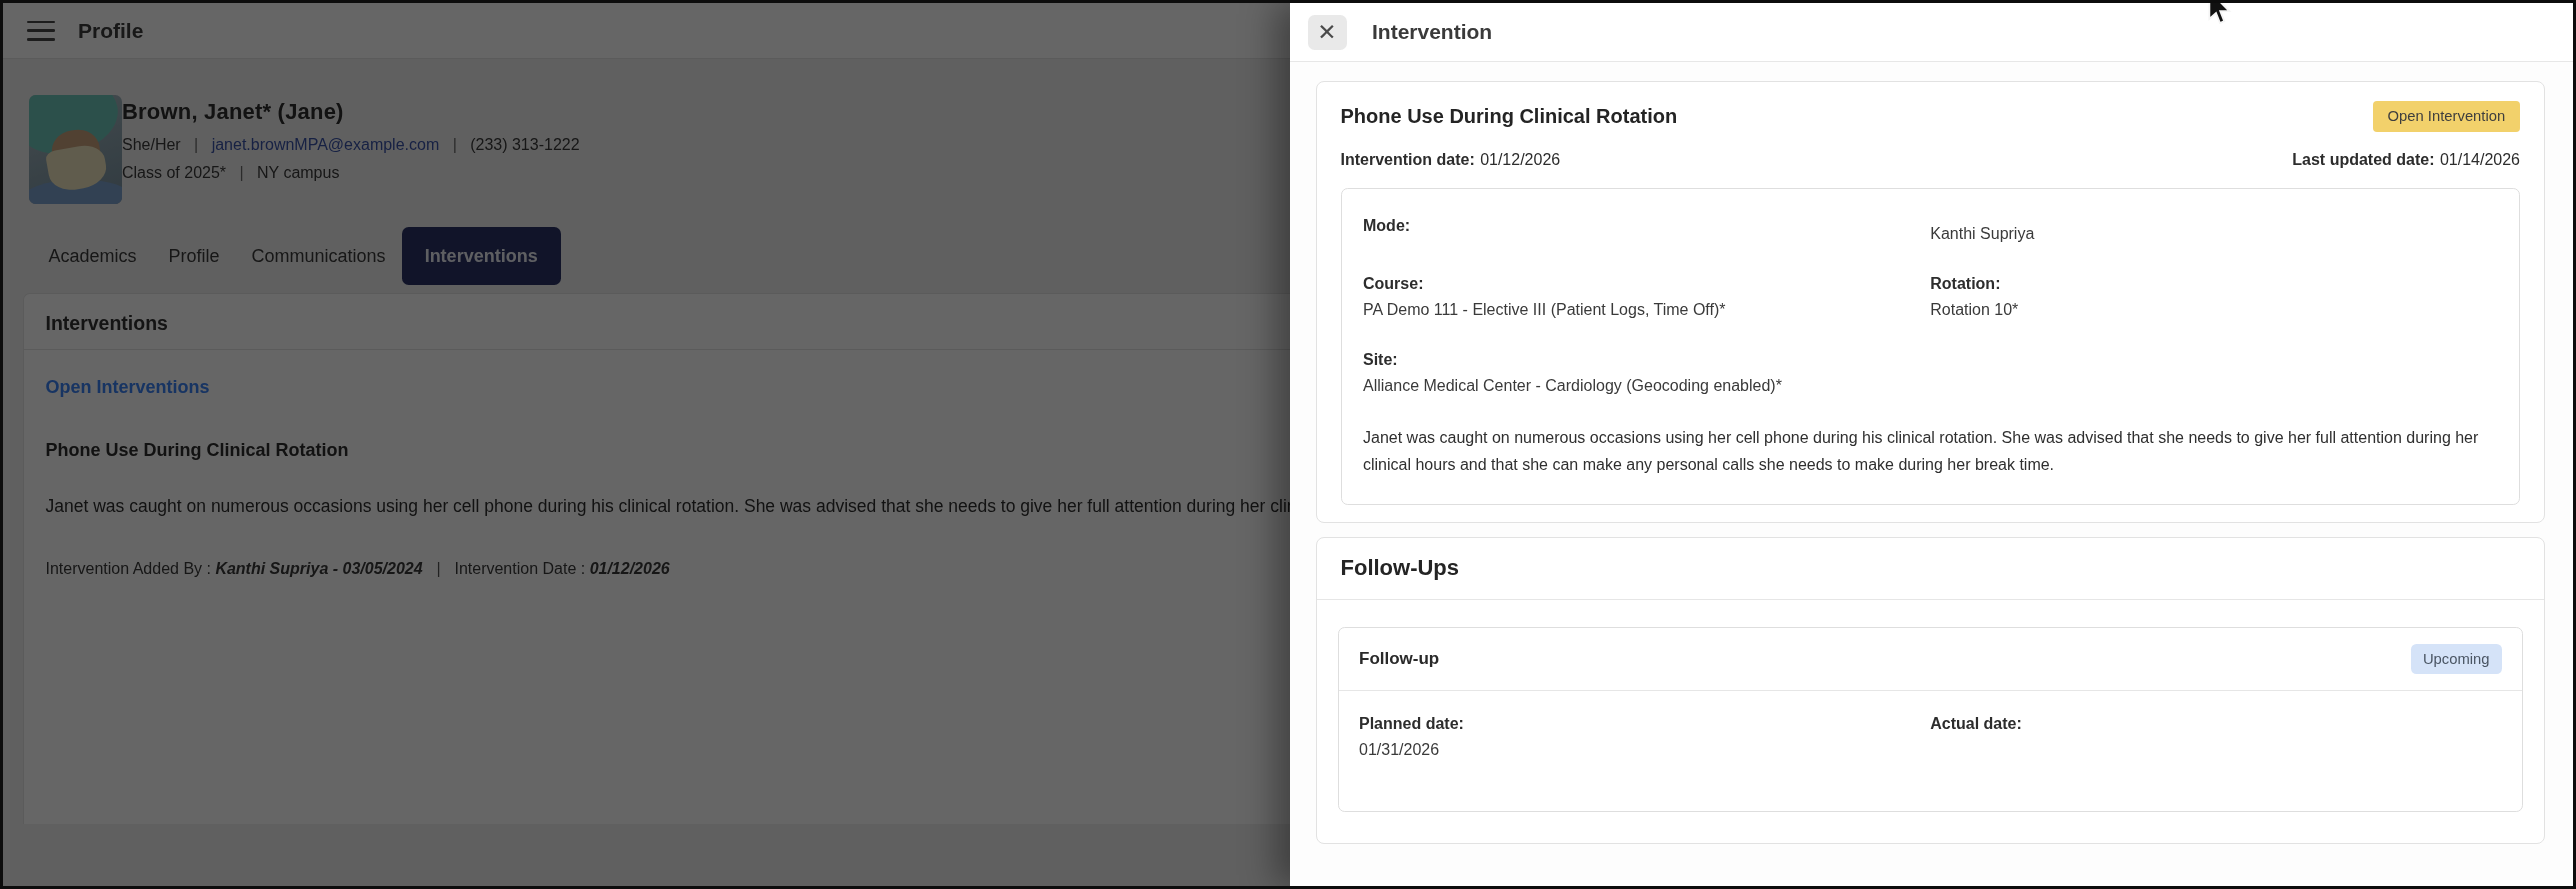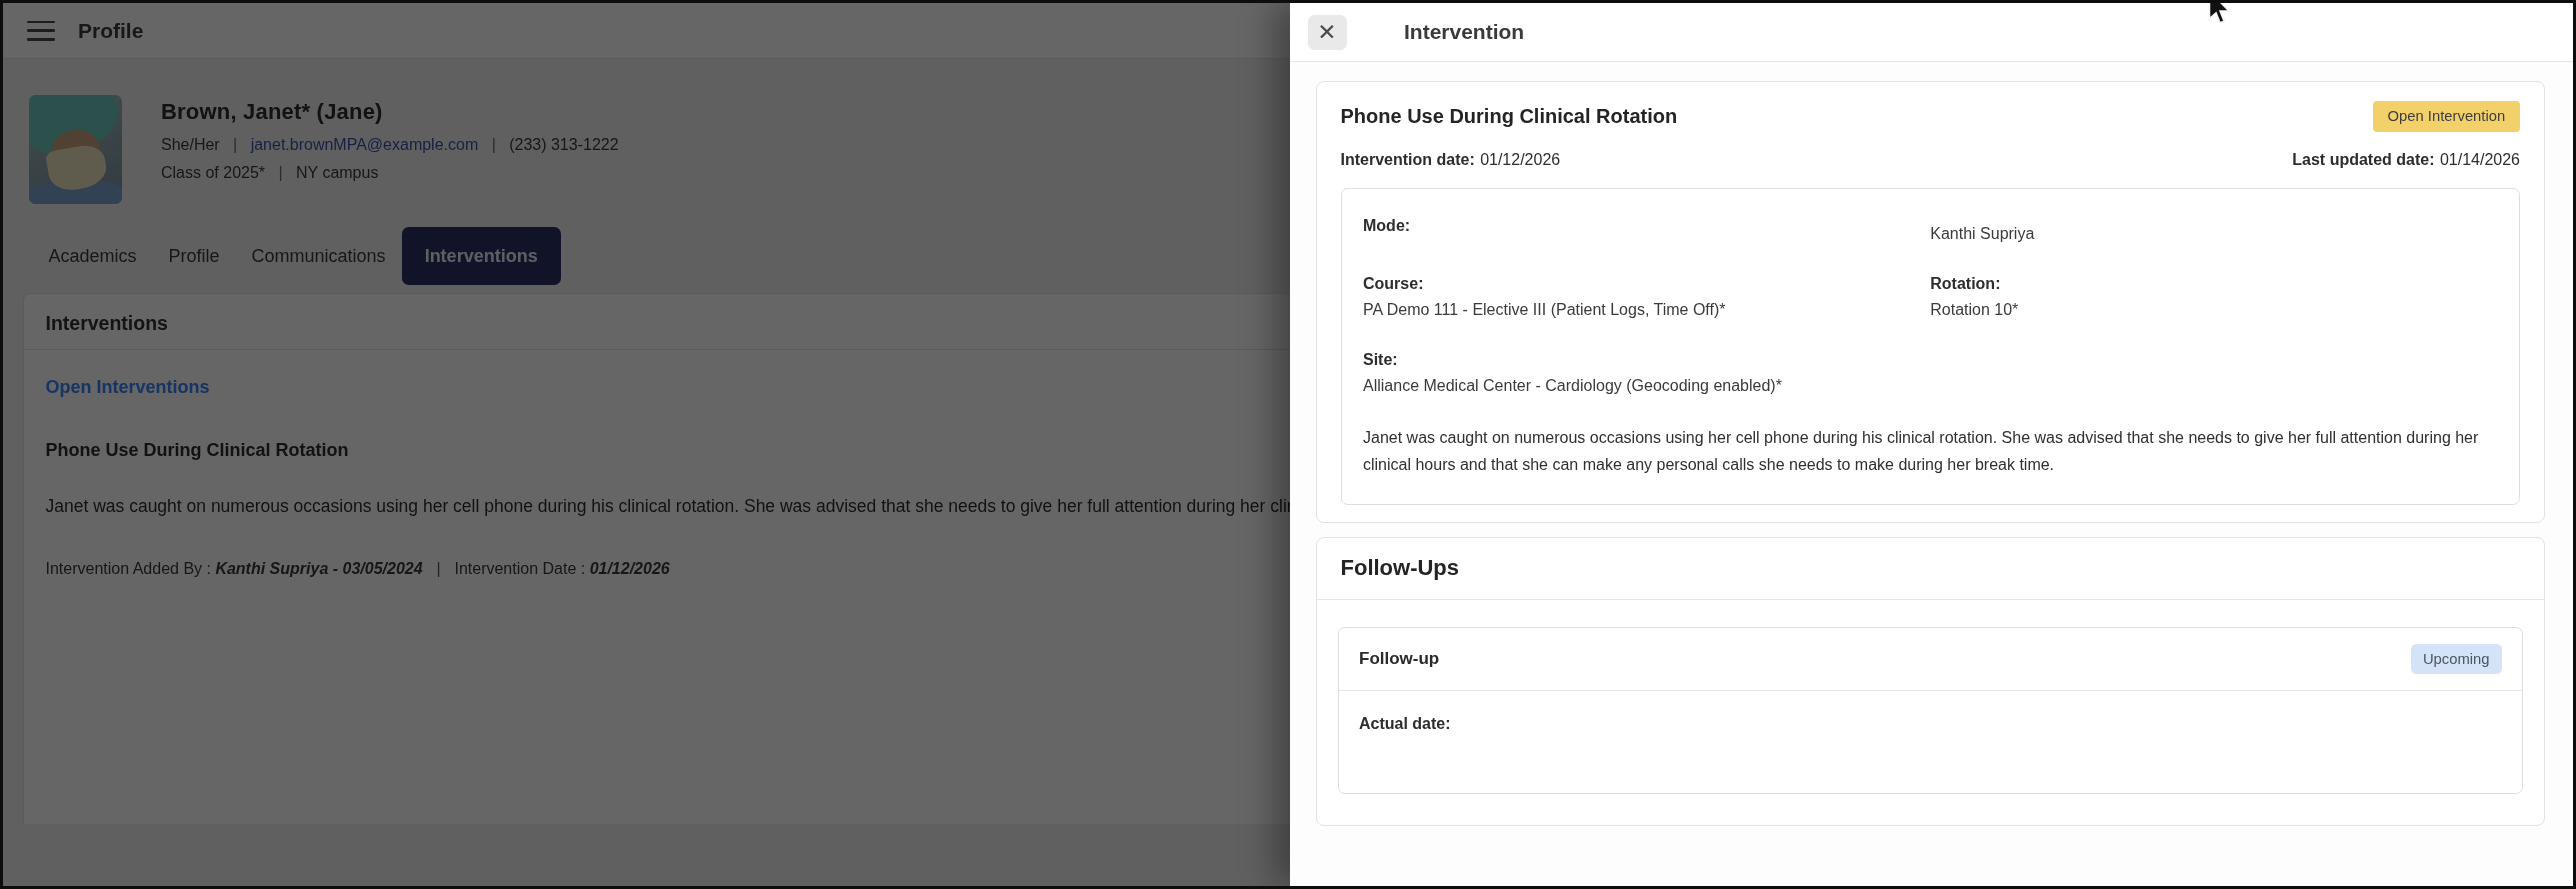--- a/index.html
+++ b/index.html
@@ -12,21 +12,21 @@
   
   .app { position:absolute; inset:0; z-index:1; }
   .app-header {
     height:56px; background:#ffffff; border-bottom:1.3px solid #e3e3e3;
     display:flex; align-items:center; gap:23px; padding:0 24px;
   }
   .hamburger { width:28px; height:20px; display:flex; flex-direction:column; justify-content:space-between; cursor:pointer; }
   .hamburger span { display:block; height:2.7px; border-radius:1.3px; background:#4a4a4a; }
   .app-title { font-size:21px; font-weight:700; color:#3c3c3c; }
 
-  .profile-head { display:flex; gap:39px; padding:36px 0 0 26px; }
+  .profile-head { display:flex; padding:36px 0 0 26px; }
   .photo {
     position:relative; width:93px; height:109px; border-radius:6.7px; overflow:hidden;
     background:linear-gradient(160deg,#aebfc6 0%,#8fa6b1 55%,#7b93a3 100%);
   }
   .photo .cap { position:absolute; left:-12px; top:-17.5px; width:101px; height:74px; background:#6fc9bb; border-radius:50% 60% 55% 50%; transform:rotate(-12deg); }
   .photo .face { position:absolute; left:23px; top:35px; width:48px; height:43px; background:#caa27e; border-radius:46%; transform:rotate(-8deg); }
   .photo .mask { position:absolute; left:19px; top:52px; width:58px; height:42px; background:#efe6c0; border-radius:18% 40% 45% 45%; transform:rotate(-10deg); }
   .photo .scrubs { position:absolute; left:-6.7px; bottom:-14.8px; width:107px; height:39px; background:#7ea3cf; border-radius:50% 40% 0 0; }
 
   .student-info { padding-top:4px; }
@@ -57,21 +57,21 @@
     position:absolute; top:0; bottom:0; right:0; left:1287px; z-index:10;
     background:#ffffff; box-shadow:-14.8px 0 32px rgba(0,0,0,0.35);
     display:flex; flex-direction:column;
   }
   .panel-header { height:59px; flex:0 0 59px; display:flex; align-items:center; gap:25.5px; padding:0 17.5px; border-bottom:1.3px solid #e7e7e7; }
   .close-btn {
     width:39px; height:35px; background:#e9e9e9; border:none; border-radius:6.7px;
     font-size:23px; line-height:1; color:#4a4a4a; display:flex; align-items:center; justify-content:center; cursor:pointer;
     font-family:"Liberation Sans", sans-serif;
   }
-  .panel-title { font-size:21px; font-weight:600; color:#3a3a3a;margin-left:32px; }
+  .panel-title { font-size:21px; font-weight:600; color:#3a3a3a; }
   .panel-body { flex:1; background:#fdfdfd; padding:19px 28px 0 25.5px; overflow:hidden; }
 
   .pcard { background:#fff; border:0.7px solid #e2e2e2; border-radius:8px; }
   .pcard.first { padding:19px 24px 17.5px 24px; }
   .pcard-toprow { display:flex; justify-content:space-between; align-items:center; }
   .int-title { font-size:20px; font-weight:700; color:#242424; }
   .badge-yellow { background:#f2d16b; color:#3e3e3e; font-size:14.8px; padding:7.4px 14.8px; border-radius:4px; white-space:nowrap; }
   .dates-row { display:flex; justify-content:space-between; margin-top:19px; font-size:16px; color:#2d2d2d; }
   .dates-row b { font-weight:700; margin-right:5.4px; }
 
@@ -210,20 +210,24 @@
       <div class="pcard second">
         <div class="pcard-head">Follow-Ups</div>
         <div class="pcard-body">
           <div class="fu-card">
             <div class="fu-head">
               <div class="fu-title">Follow-up</div>
               <div class="badge-blue">Upcoming</div>
             </div>
             <div class="fu-body">
               <div>
+                <div class="field-label">Planned date:</div>
+                <div class="field-value">01/31/2026</div>
+              </div>
+              <div>
                 <div class="field-label">Actual date:</div>
                 <div class="field-value"></div>
               </div>
             </div>
           </div>
         </div>
       </div>
 
     </div>
   </div>

